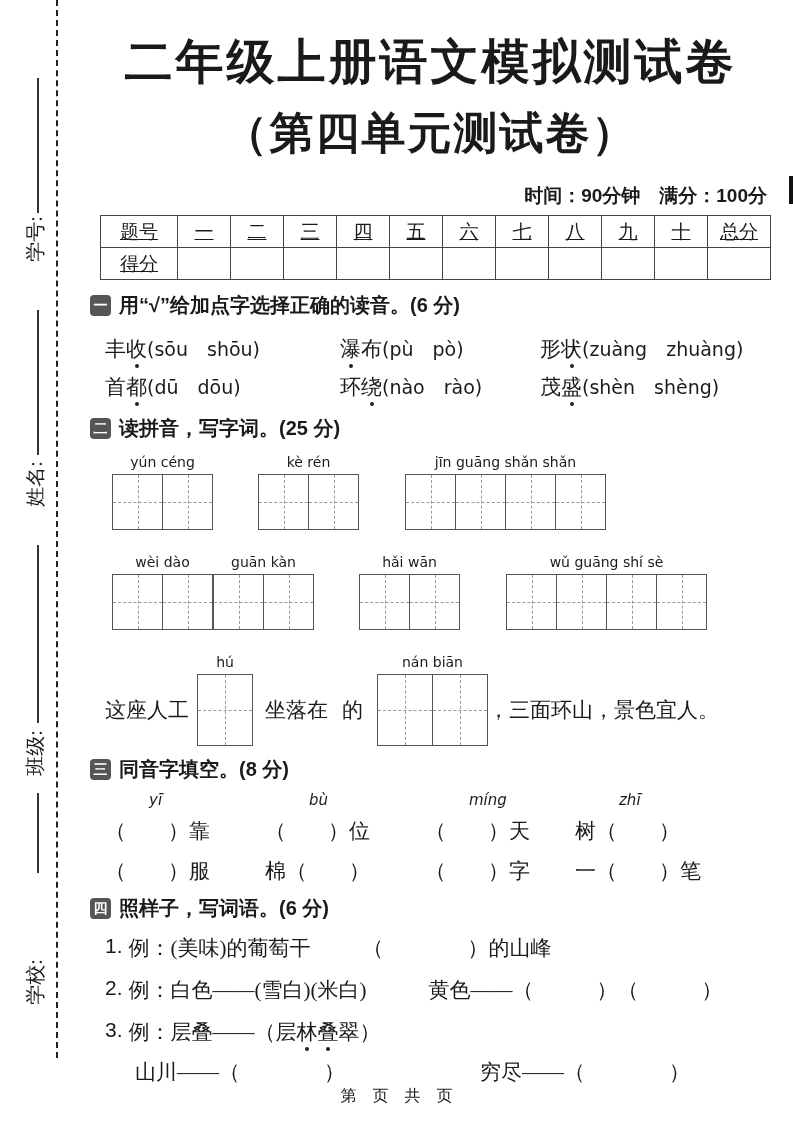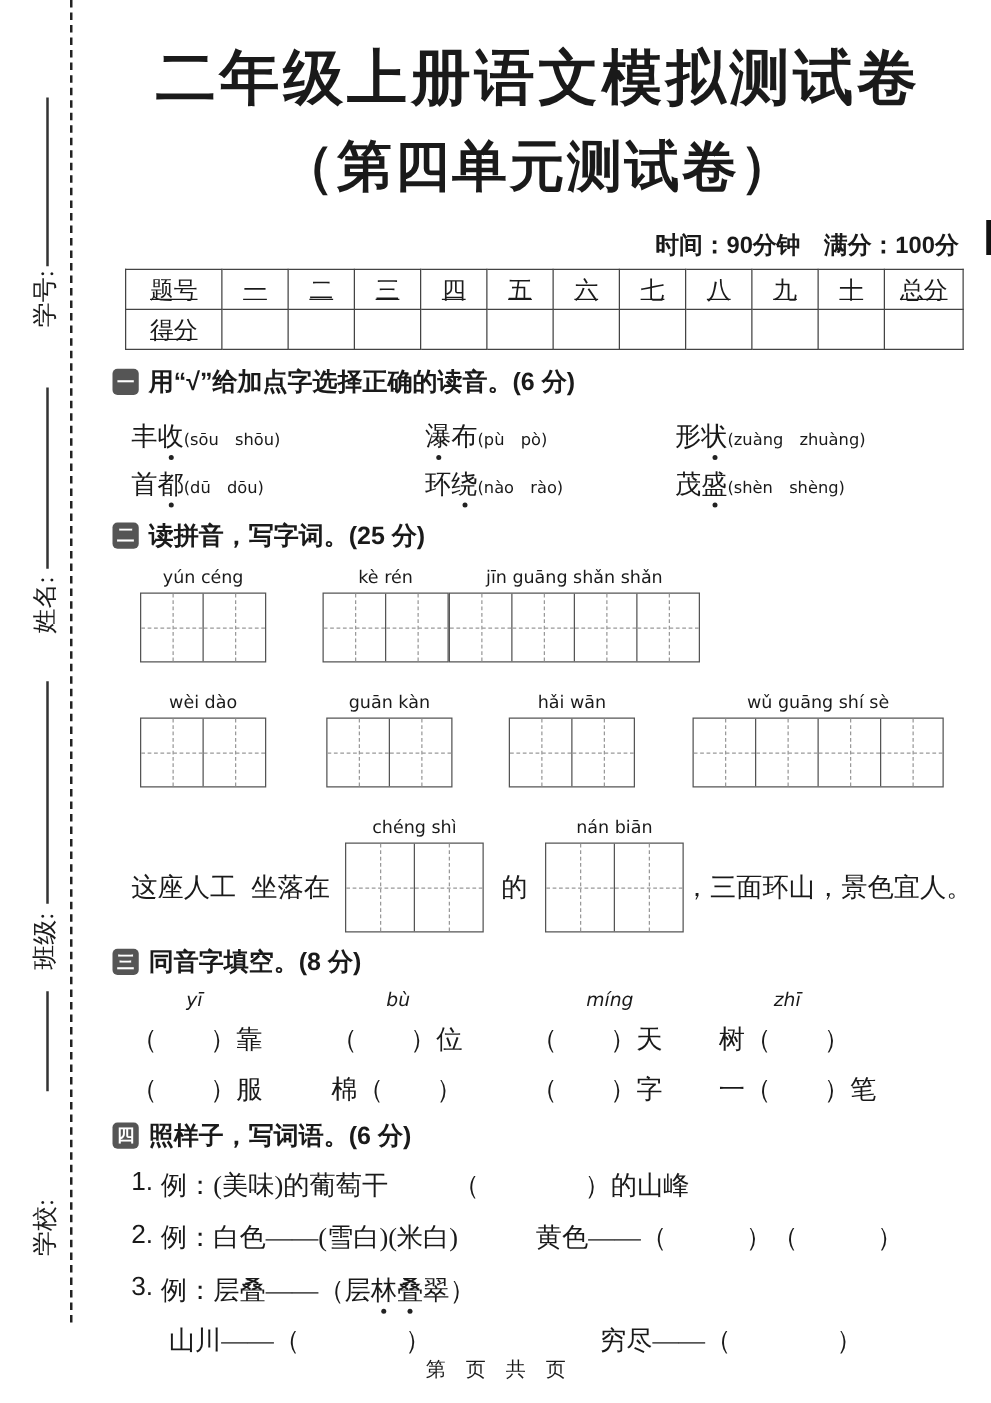--- a/index.html
+++ b/index.html
@@ -28,21 +28,21 @@
   td.c-first { width:74px; } td.c-num { width:50px; } td.c-last { width:60px; }
   
   .sec-header { display:flex; align-items:center; gap:8px; font-size:20px; font-weight:bold; margin-left:2px; }
   .sec-badge { width:21px; height:21px; background:#555; color:#fff; border-radius:4px;
     display:flex; align-items:center; justify-content:center; font-size:14px; flex:0 0 auto; }
   .kai { font-family:"Liberation Serif","DejaVu Serif",serif; font-weight:normal; }
   .pinyin { font-family:"DejaVu Sans",sans-serif; }
   
   .s1-row { display:grid; grid-template-columns:235px 200px auto; margin:0 0 0 17px; font-size:21px; }
   .s1-row .word { white-space:nowrap; }
-  .s1-row .pinyin { font-size:13px;margin-top:44px; }
+  .s1-row .pinyin { font-size:19px;margin-top:44px; }
   .dot-char { position:relative; display:inline-block; }
   .dot-char::after { content:""; position:absolute; left:50%; bottom:-5px; transform:translateX(-50%);
     width:4px; height:4px; border-radius:50%; background:#222; }
   
   .grid-row { display:flex; margin-left:24px; }
   .pin-group { display:flex; flex-direction:column; align-items:center; }
   .pin-label { height:24px; line-height:24px; font-size:14px; white-space:nowrap; }
   .wgrid { display:flex; border:1.5px solid #555; }
   .wcell { width:49px; height:54px; border-right:1px solid #555; position:relative; }
   .wcell:last-child { border-right:none; }
@@ -145,39 +145,39 @@
             <div class="wcell"></div>
           </div>
       </div>
       <div class="pin-group" style="margin-left:45px;">
         <div class="pin-label pinyin">kè   rén</div>
         <div class="wgrid">
             <div class="wcell"></div>
             <div class="wcell"></div>
           </div>
       </div>
-      <div class="pin-group" style="">
+      <div class="pin-group" style="margin-left:46px;">
         <div class="pin-label pinyin">jīn  guāng shǎn  shǎn</div>
         <div class="wgrid">
             <div class="wcell"></div>
             <div class="wcell"></div>
             <div class="wcell"></div>
             <div class="wcell"></div>
           </div>
       </div>
     </div>
     <div class="grid-row mt20">
       <div class="pin-group">
         <div class="pin-label pinyin">wèi  dào</div>
         <div class="wgrid">
             <div class="wcell"></div>
             <div class="wcell"></div>
           </div>
       </div>
-      <div class="pin-group" style="margin-left:48px;text-align:right;">
+      <div class="pin-group" style="text-align:right;">
         <div class="pin-label pinyin">guān  kàn</div>
         <div class="wgrid">
             <div class="wcell"></div>
             <div class="wcell"></div>
           </div>
       </div>
       <div class="pin-group" style="margin-left:45px;">
         <div class="pin-label pinyin">hǎi  wān</div>
         <div class="wgrid">
             <div class="wcell"></div>
@@ -190,28 +190,27 @@
             <div class="wcell"></div>
             <div class="wcell"></div>
             <div class="wcell"></div>
             <div class="wcell"></div>
           </div>
       </div>
     </div>
 
     <div class="sentence-row mt20">
       <span class="stext kai">这座人工</span>
+      <div class="pin-group" style="margin-left:8px;">
+        <div class="pin-label pinyin">hú</div>
+        <div class="wgrid">
+            <div class="wcell big"></div>
+          </div>
+      </div>
       <span class="stext kai" style="margin-left:12px;">坐落在</span>
-      <div class="pin-group" style="margin-left:12px;">
-        <div class="pin-label pinyin">chéng  shì</div>
-        <div class="wgrid">
-            <div class="wcell big"></div>
-            <div class="wcell big"></div>
-          </div>
-      </div>
       <span class="stext kai" style="margin-left:14px;">的</span>
       <div class="pin-group" style="margin-left:14px;">
         <div class="pin-label pinyin">nán   biān</div>
         <div class="wgrid">
             <div class="wcell big"></div>
             <div class="wcell big"></div>
           </div>
       </div>
       <span class="stext kai">，三面环山，景色宜人。</span>
     </div>

